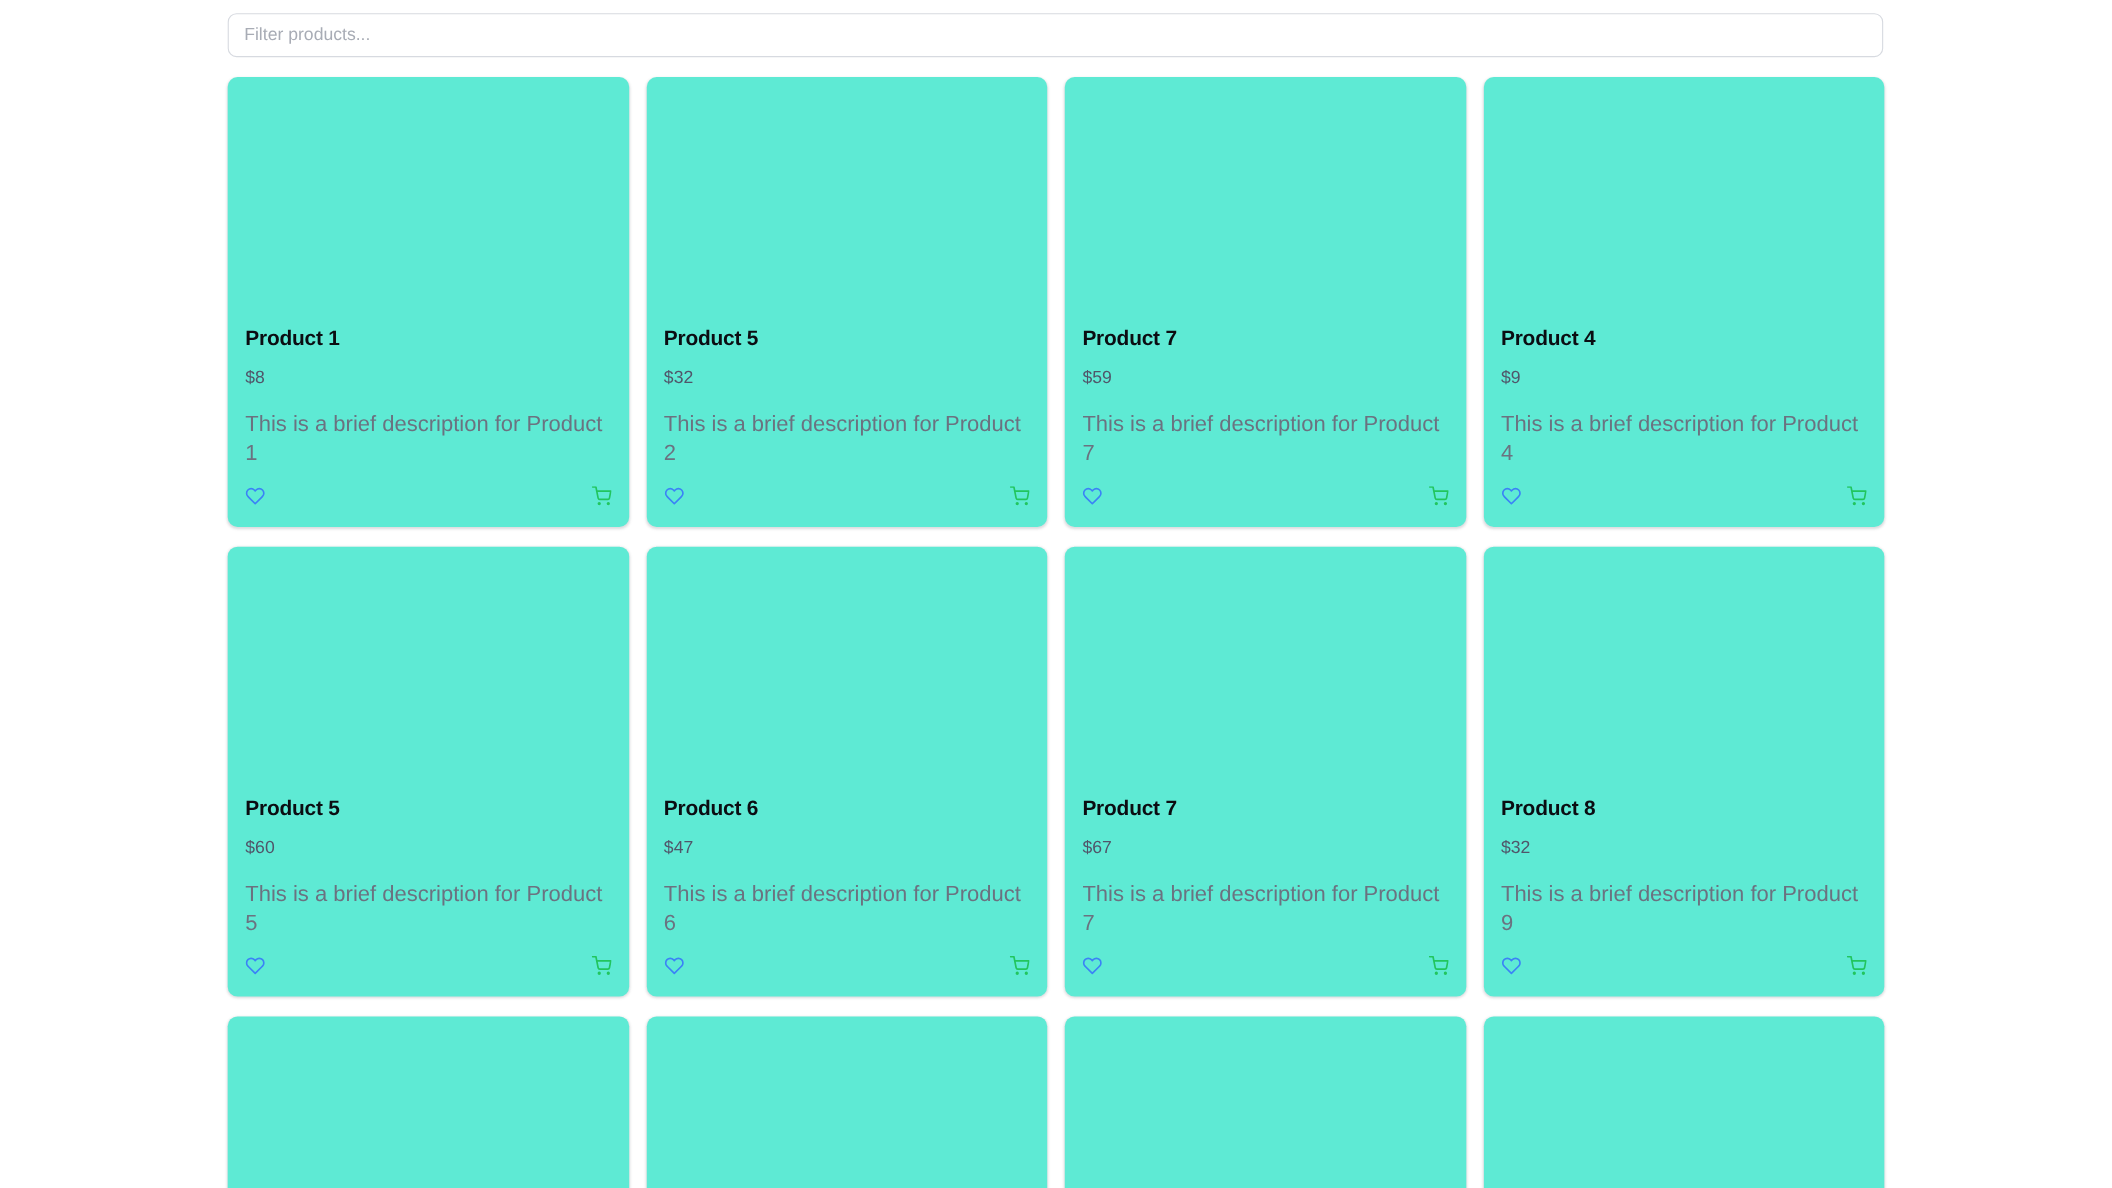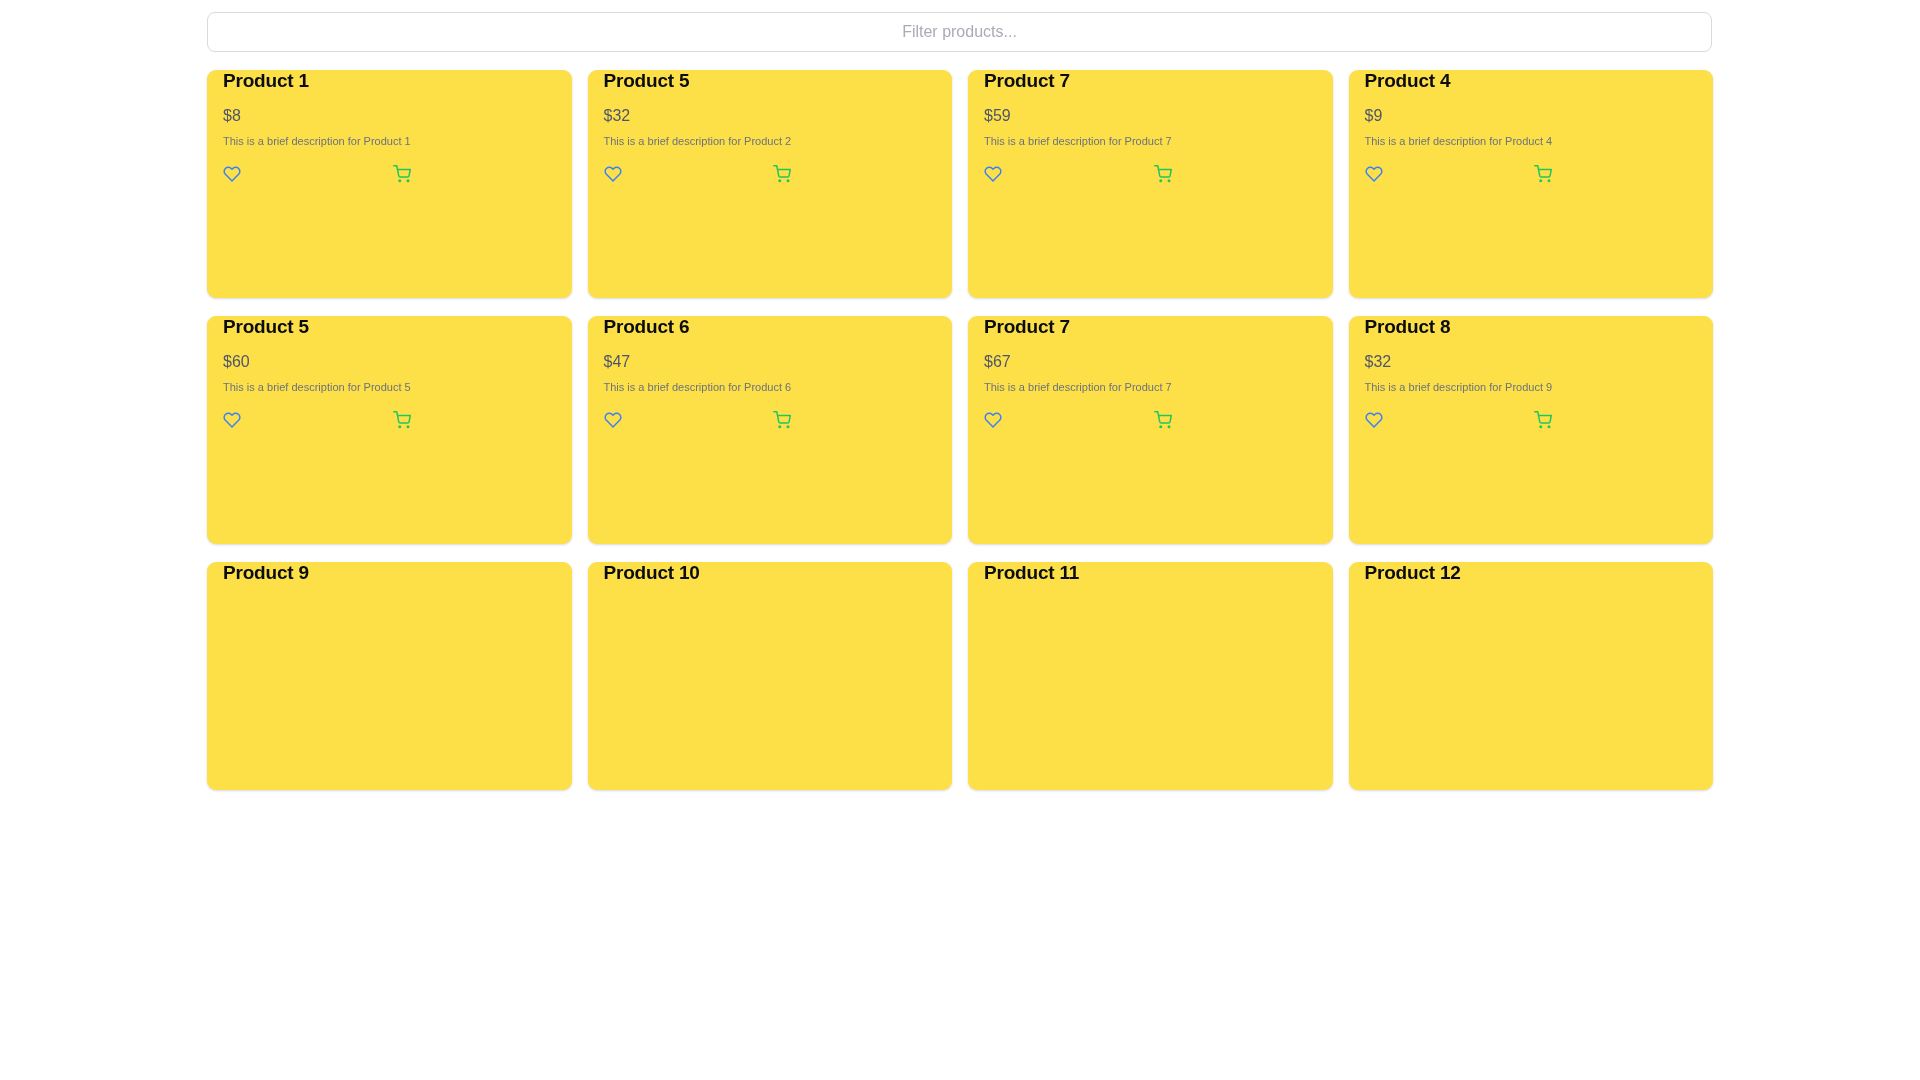--- a/index.html
+++ b/index.html
@@ -23,39 +23,39 @@
     width:1505px;
     height:40px;
     border:1px solid #d7dae0;
     border-radius:8px;
     background:#ffffff;
     padding:0 14px;
     font-family:"Liberation Sans", sans-serif;
     font-size:16px;
     color:#1f2430;
     outline:none;
-    text-align:center;
   }
   .filter-input::placeholder { color:#a8acb5; }
 
   .grid {
     margin-top:18px;
     padding:0 207px;
     display:grid;
     grid-template-columns:repeat(4, 1fr);
     column-gap:16px;
     row-gap:18px;
   }
   .card {
-    background:#fde047;
+    background:#5eead4;
     border-radius:9px;
     box-shadow:0 1px 3px rgba(16,24,40,0.10), 0 1px 2px rgba(16,24,40,0.06);
     overflow:hidden;
     display:flex;
-    flex-direction:row;
+    flex-direction:column;
+    align-items:center;
   }
   .card-media {
     height:228px;
     background:#ffffff;
     flex:0 0 auto;
   }
   .card-body {
     padding:0 16px 0 16px;
     display:flex;
     flex-direction:column;
@@ -67,22 +67,22 @@
     line-height:1.2;
     letter-spacing:-0.2px;
   }
   .card-price {
     margin-top:13px;
     font-size:16px;
     color:#50566a;
     line-height:1.2;
   }
   .card-desc {
-    margin-top:9px;
-    font-size:11px;
+    margin-top:20px;
+    font-size:20px;
     color:#6b7280;
     line-height:1.3;
   }
   .card-actions {
     margin-top:17px;
     margin-bottom:19px;
     display:flex;
     align-items:center;
     justify-content:space-between;
   }

